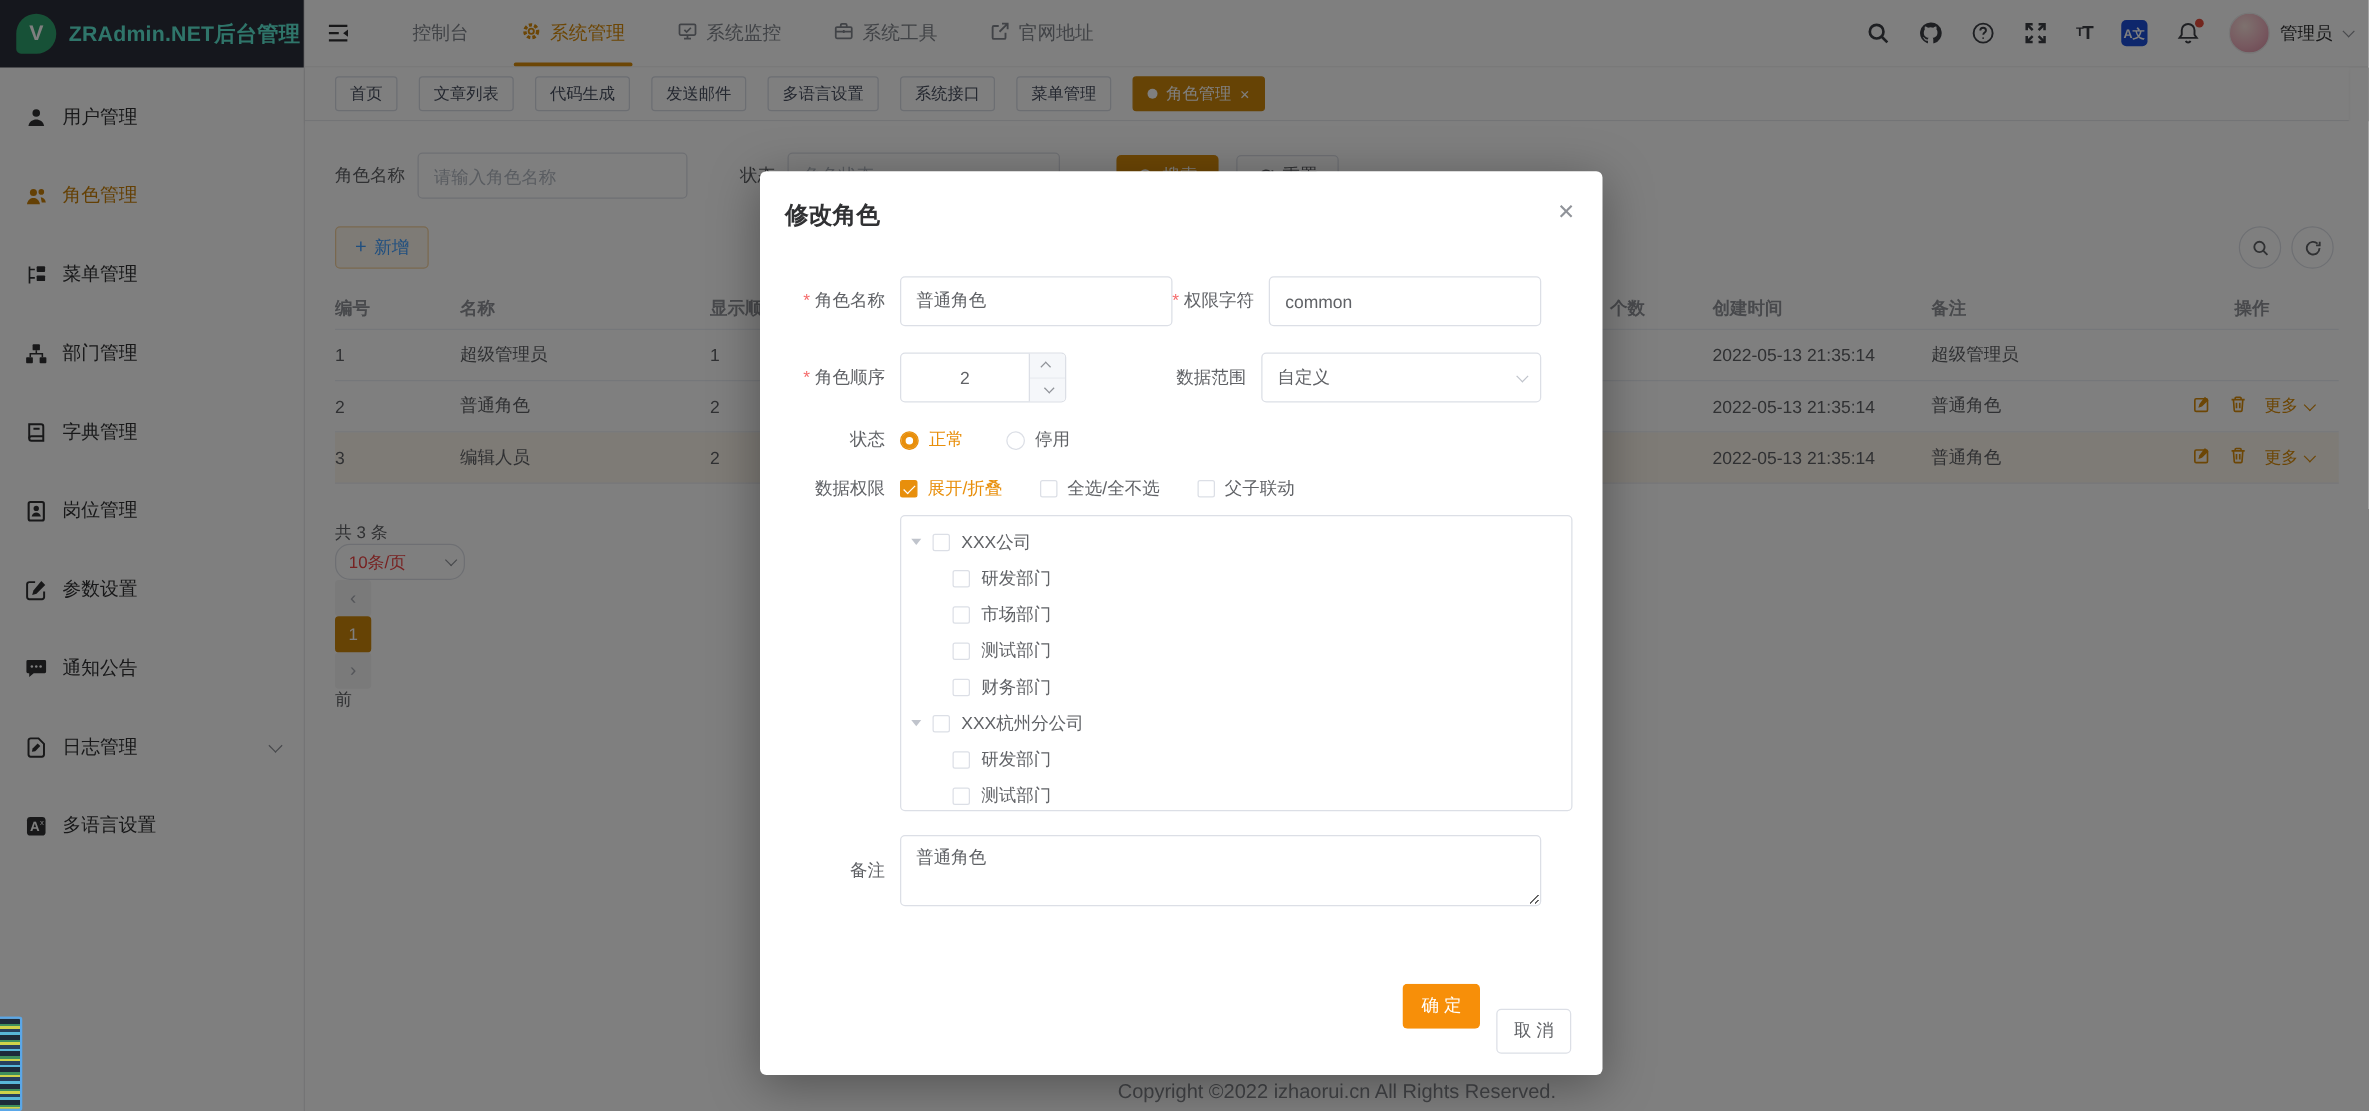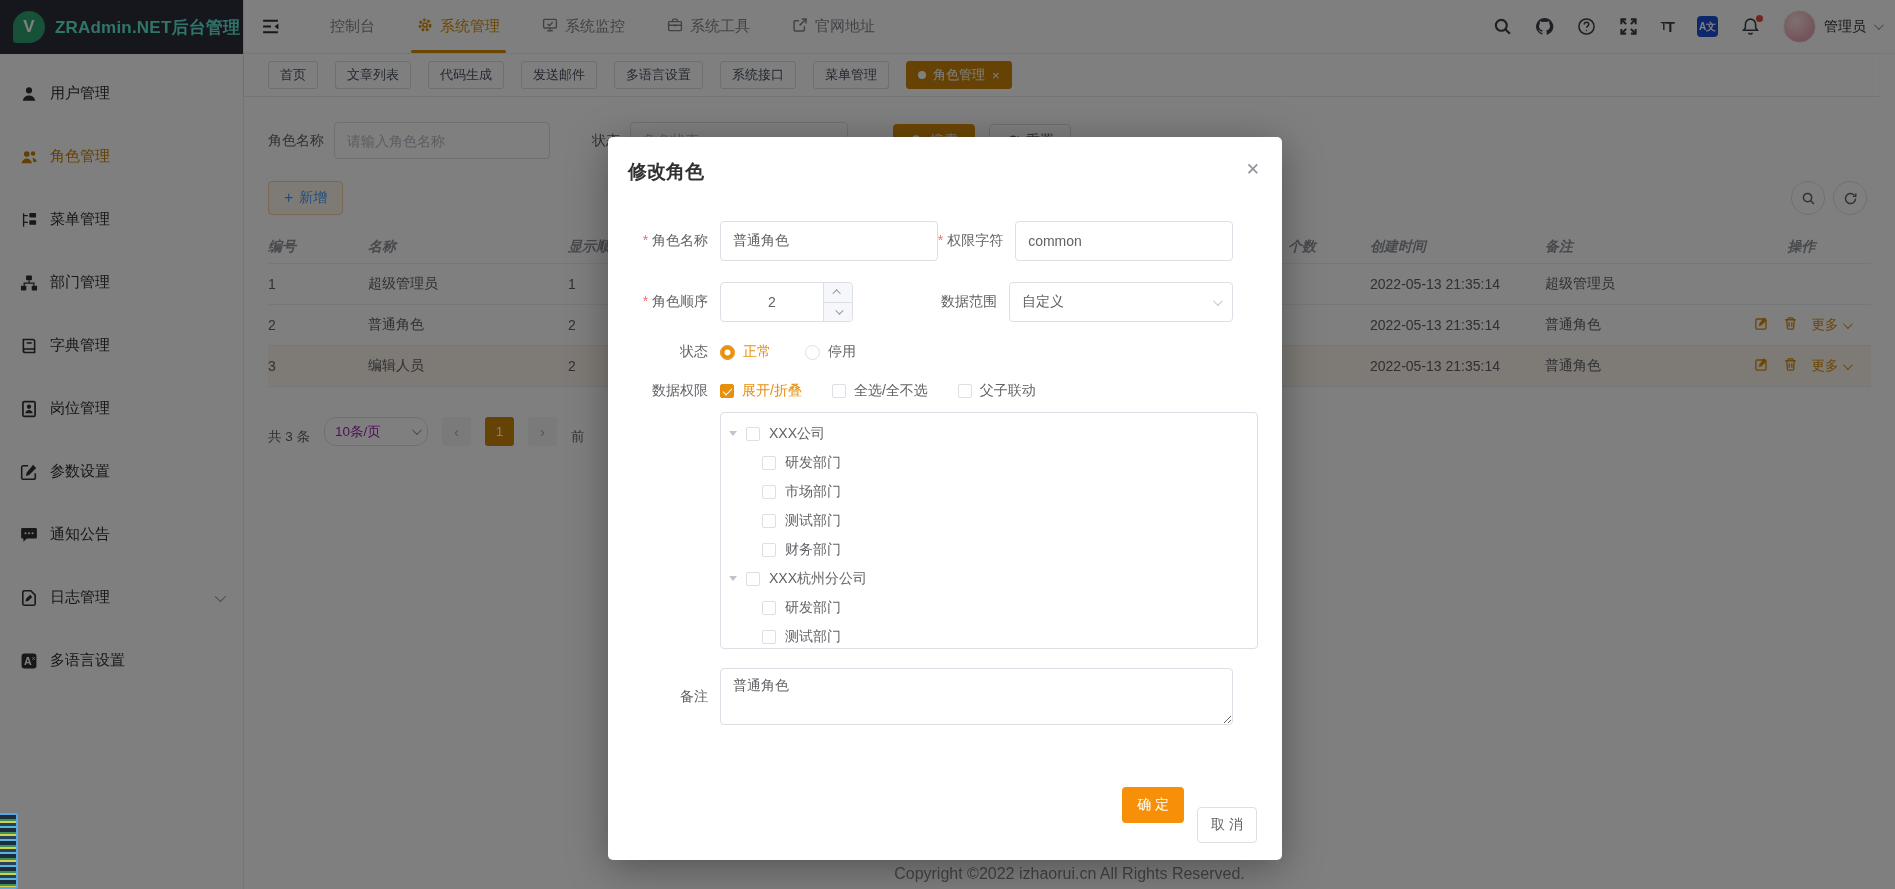--- a/index.html
+++ b/index.html
@@ -67,33 +67,33 @@
   .toolbar-row { margin-top:22px; display:flex; align-items:center; position:relative; }
   .btn-add { background:#fdf6ec; color:#409eff; border-color:#f3d19e; padding:0 15px; font-size:14px; }
   .btn-add .plus { font-size:16px; color:#409eff; }
   .circle-btn { position:absolute; top:0; width:34px; height:34px; border:1px solid #dcdfe6; border-radius:50%; background:#fff; display:flex; align-items:center; justify-content:center; color:#606266; cursor:pointer; }
   .circle-btn svg { width:15px; height:15px; }
   .cb-1 { right:46px; } .cb-2 { right:4px; }
 
   
   .role-table { margin-top:15px; width:100%; }
   .t-row { display:flex; align-items:center; border-bottom:1px solid #ebeef5; }
-  .t-head { height:34px;font-style:italic; }
+  .t-head { height:34px; }
   .t-head .t-cell { color:#909399; font-weight:bold; }
   .t-body-row { height:41px; }
   .t-body-row.hl { background:#fdf6ec; }
   .t-cell { font-size:14px; color:#606266; padding-right:8px; overflow:hidden; white-space:nowrap; }
   .t-actions { display:flex; align-items:center; gap:14px; color:#d98c0a; font-size:13.5px; justify-content:center; }
   .t-actions svg { width:15px; height:15px; }
   .t-more { display:flex; align-items:center; gap:4px; cursor:pointer; }
   .t-more .chev { border-color:#d98c0a; }
 
   
-  .pagination { margin-top:30px; display:flex; align-items:flex-end; gap:14px; font-size:13.5px; color:#606266; }
-  .pg-size { width:104px; height:29px; border:1px solid #dcdfe6; border-radius:12px; padding:0 8px 0 10px; display:flex; align-items:center; justify-content:space-between; color:#a21caf; cursor:pointer; }
+  .pagination { margin-top:30px; display:flex; align-items:flex-start; font-size:13.5px; color:#606266;flex-direction:column; }
+  .pg-size { width:104px; height:29px; border:1px solid #dcdfe6; border-radius:12px; padding:0 8px 0 10px; display:flex; align-items:center; justify-content:space-between; color:#ef4444; cursor:pointer; }
   .pg-btn { width:29px; height:29px; background:#f4f4f5; border-radius:3px; display:flex; align-items:center; justify-content:center; color:#a8abb2; font-size:15px; cursor:pointer; }
   .pg-page { width:29px; height:29px; background:#cd860b; color:#fff; border-radius:3px; display:flex; align-items:center; justify-content:center; font-size:13.5px; cursor:pointer; }
 
   .copyright { position:absolute; left:244px; right:0; bottom:6px; text-align:center; color:#84878d; font-size:16px; z-index:1; }
 
   
   .overlay { position:absolute; inset:0; background:rgba(0,0,0,.5); z-index:50; }
   .modal { position:absolute; left:608px; top:137px; width:674px; height:723px; background:#fff; z-index:60; border-radius:5px; box-shadow:0 8px 40px rgba(0,0,0,.35); }
   .modal-header { padding:22px 20px 0; position:relative; }
   .modal-title { font-size:19px; color:#303133; font-weight:bold; }

